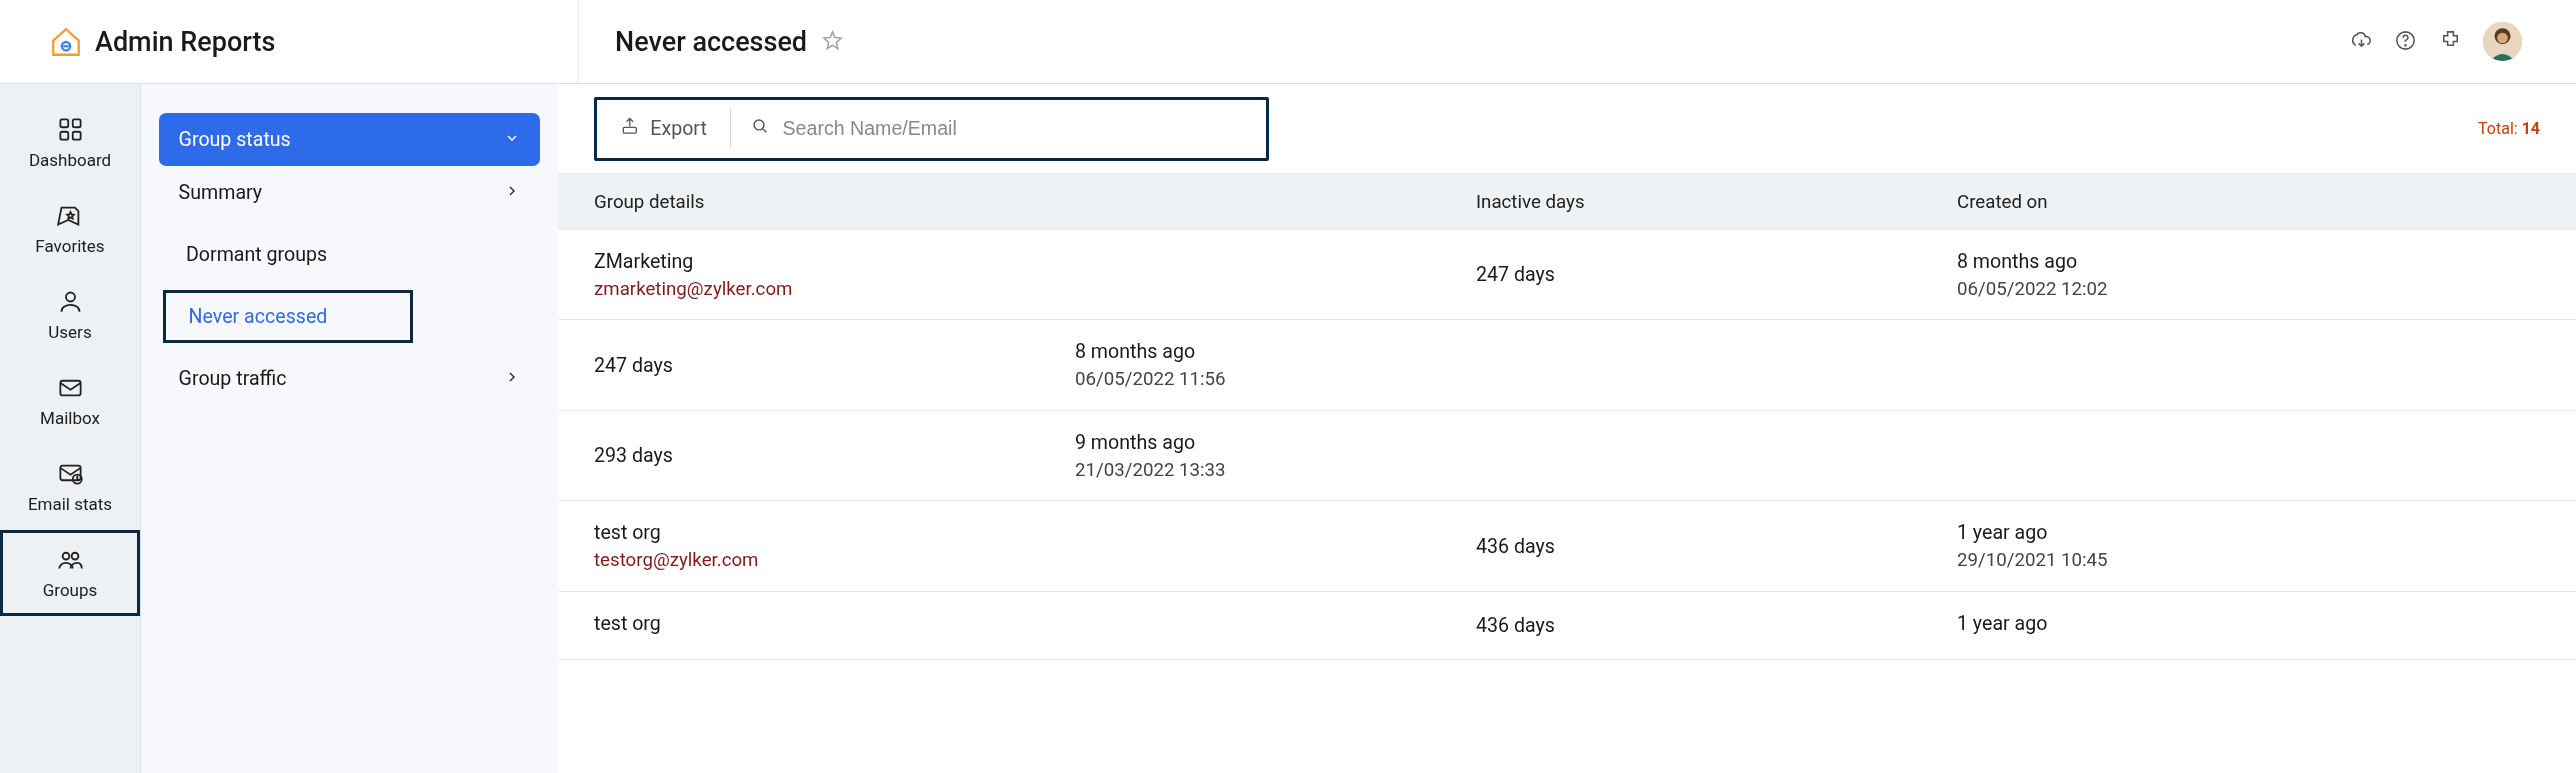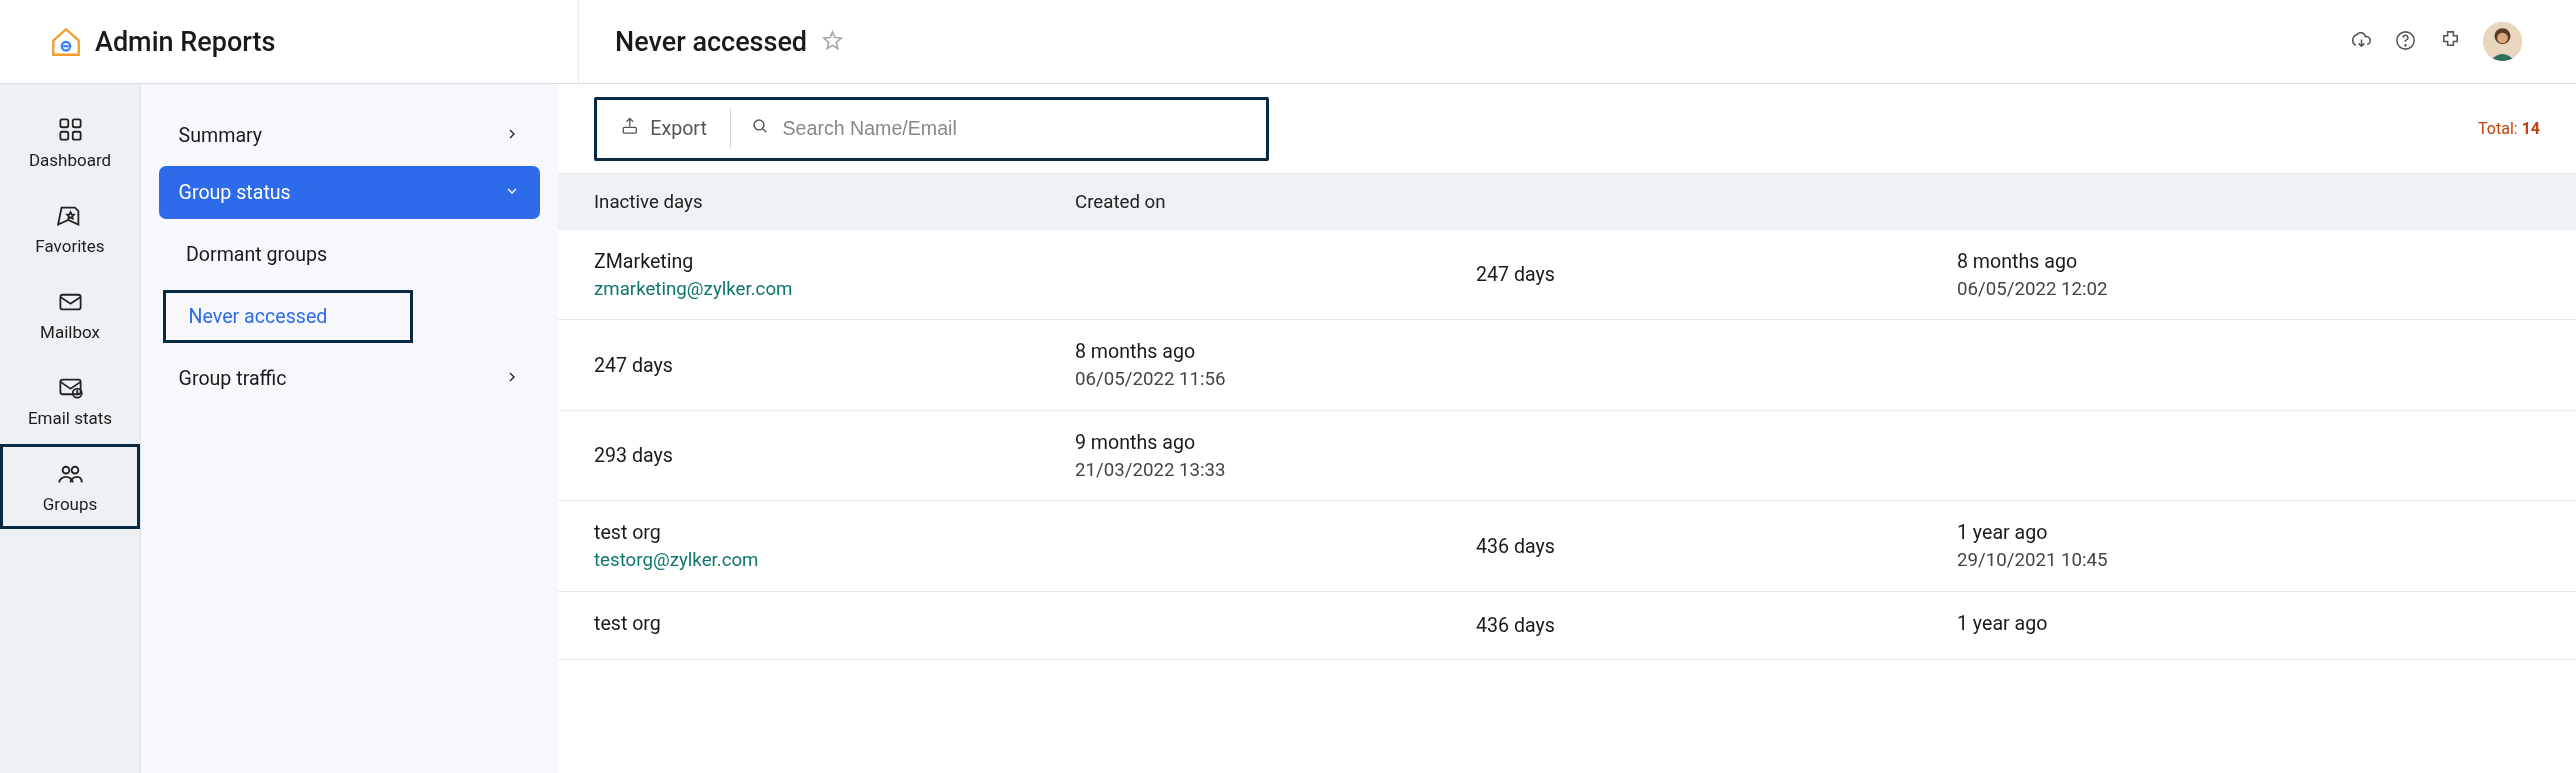--- a/index.html
+++ b/index.html
@@ -43,21 +43,21 @@
   .total-label b { font-weight: 700; }
 
   .table { flex: 1; overflow: hidden; display: flex; flex-direction: column; }
   .thead { display: flex; align-items: center; height: 57px; background: #eff2f5; padding: 0 36px; font-size: 18.7px; color: #222; border-top: 0.9px solid #e6ebef; border-bottom: 0.9px solid #e6ebef; }
   .col-group { flex: 0 0 882px; }
   .col-inactive { flex: 0 0 481px; }
   .col-created { flex: 1; }
   .tbody { overflow: auto; }
   .trow { display: flex; align-items: center; padding: 19.6px 36px; border-bottom: 0.9px solid #e6ebef; font-size: 19.6px; }
   .group-name { font-size: 19.6px; }
-  .group-email { font-size: 18.7px; color: #0f766e; margin-top: 5.3px; }
+  .group-email { font-size: 18.7px; color: #7f1d1d; margin-top: 5.3px; }
   .created-rel { font-size: 19.6px; }
   .created-date { font-size: 18.7px; color: #444; margin-top: 5.3px; }
 </style>
 </head>
 <body>
 
 <div class="app-shell">
 
   <div class="header-bar">
     <div class="brand-area">
@@ -122,20 +122,27 @@
       </div>
       <div class="nav-item">
         <svg viewBox="0 0 24 24" fill="none" stroke="#222" stroke-width="1.6">
             <path d="M4 5 h12 l3 3 v12 l-9-4 -9 4 z"></path>
             <path d="M12 9 l1 2 2 .3 -1.5 1.4 .4 2 -1.9-1 -1.9 1 .4-2 -1.5-1.4 2-.3 z"></path>
           </svg>
         <span>Favorites</span>
       </div>
       <div class="nav-item">
         <svg viewBox="0 0 24 24" fill="none" stroke="#222" stroke-width="1.6">
+            <circle cx="12" cy="8" r="4"></circle>
+            <path d="M4 21 c0-4 4-6 8-6 s8 2 8 6"></path>
+          </svg>
+        <span>Users</span>
+      </div>
+      <div class="nav-item">
+        <svg viewBox="0 0 24 24" fill="none" stroke="#222" stroke-width="1.6">
             <rect x="3" y="6" width="18" height="13" rx="2"></rect>
             <path d="M3 8 l9 6 9-6"></path>
           </svg>
         <span>Mailbox</span>
       </div>
       <div class="nav-item">
         <svg viewBox="0 0 24 24" fill="none" stroke="#222" stroke-width="1.6">
             <rect x="3" y="5" width="18" height="13" rx="2"></rect>
             <path d="M3 7 l9 6 9-6"></path>
             <circle cx="18" cy="17" r="4"></circle>
@@ -148,33 +155,33 @@
             <circle cx="8" cy="9" r="3"></circle>
             <circle cx="16" cy="9" r="3"></circle>
             <path d="M2 20 c0-3 3-5 6-5 s6 2 6 5"></path>
             <path d="M12 20 c0-3 3-5 6-5 s4 2 4 5"></path>
           </svg>
         <span>Groups</span>
       </div>
     </div>
 
     <div class="subnav">
+      <div class="subnav-row expanded">
+        <span>Group status</span>
+        <span>
+          <svg class="chevron" viewBox="0 0 24 24" fill="none" stroke="#fff" stroke-width="2">
+              <path d="M6 9 l6 6 6-6"></path>
+            </svg>
+        </span>
+      </div>
       <div class="subnav-row">
         <span>Summary</span>
         <span>
           <svg class="chevron" viewBox="0 0 24 24" fill="none" stroke="#222" stroke-width="2">
               <path d="M9 6 l6 6 -6 6"></path>
-            </svg>
-        </span>
-      </div>
-      <div class="subnav-row expanded">
-        <span>Group status</span>
-        <span>
-          <svg class="chevron" viewBox="0 0 24 24" fill="none" stroke="#fff" stroke-width="2">
-              <path d="M6 9 l6 6 6-6"></path>
             </svg>
         </span>
       </div>
       <div class="sub-item" style="margin-top:9px">
         <span>Dormant groups</span>
       </div>
       <div class="sub-item selected-box">
         <span>Never accessed</span>
       </div>
       <div class="subnav-row">
@@ -209,20 +216,21 @@
             <input type="text" placeholder="Search Name/Email" style="">
           </div>
         </div>
         <div class="total-label">
           <span>Total: </span><b>14</b>
         </div>
       </div>
 
       <div class="table">
         <div class="thead">
+          <div class="col-group">Group details</div>
           <div class="col-inactive">Inactive days</div>
           <div class="col-created">Created on</div>
         </div>
         <div class="tbody" id="tbody">
             <div class="trow">
     <div class="col-group">
       <div class="group-name">ZMarketing</div>
       <div class="group-email">zmarketing@zylker.com</div>
     </div>
     <div class="col-inactive">247 days</div>

